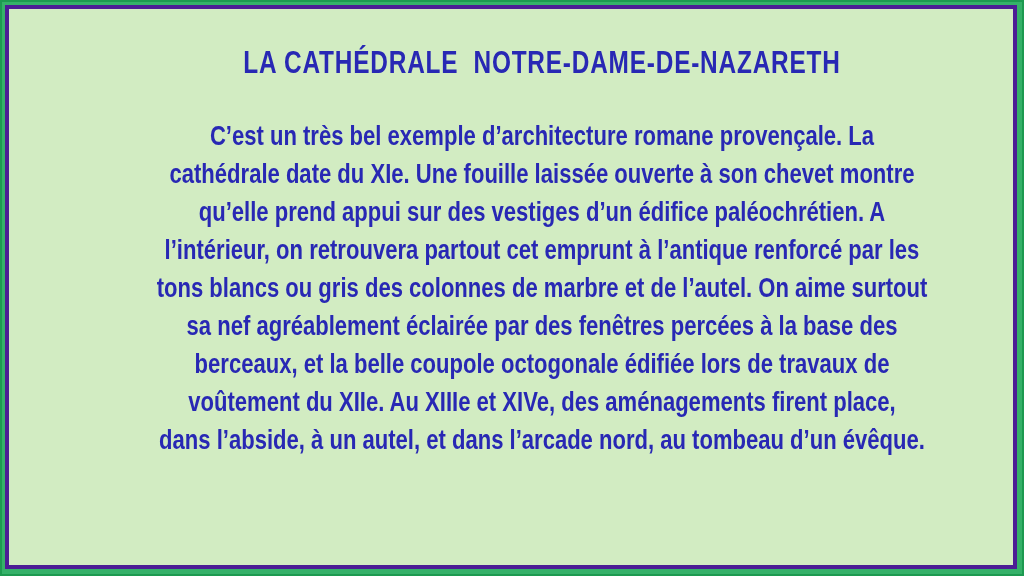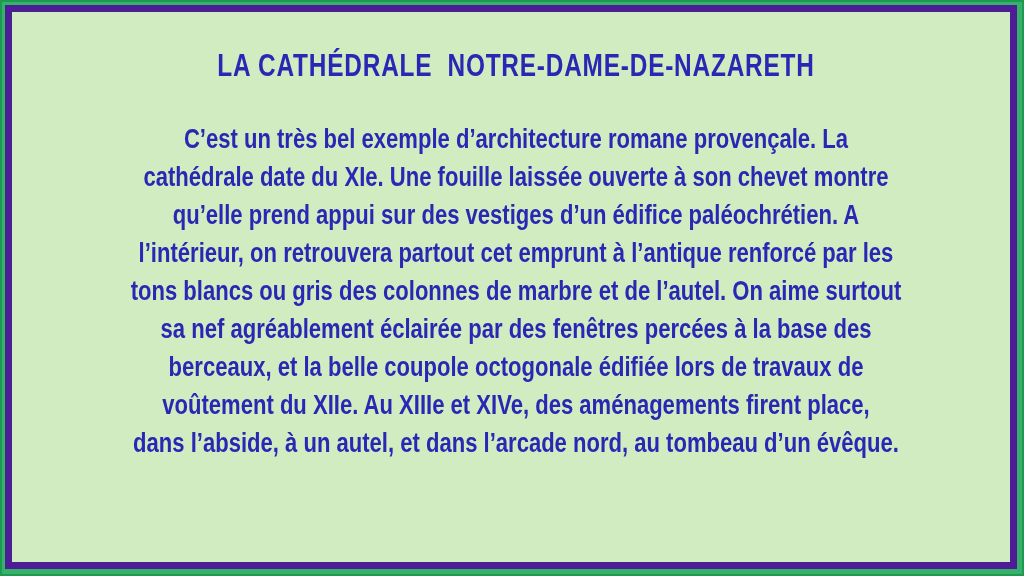--- a/index.html
+++ b/index.html
@@ -16,22 +16,23 @@
     box-sizing: border-box;
     background: #35b169;
     border: 2px solid #1d9a50;
     padding: 3px 5px 5px 3px;
   }
   .slide-inner {
     box-sizing: border-box;
     width: 100%;
     height: 100%;
     background: #d2ecc2;
-    border: 7px solid #4c1d95;
+    border: 4px solid #4c1d95;
     overflow: hidden;
+    padding-left: 29px;
   }
   .scaler {
     width: 1280px;               
     transform: scaleX(0.7875);   
     transform-origin: 0 0;
     box-sizing: border-box;
     padding: 32px 10px 0 10px;
     text-align: center;
     color: #2828b4;
     font-family: "Liberation Sans", sans-serif;

